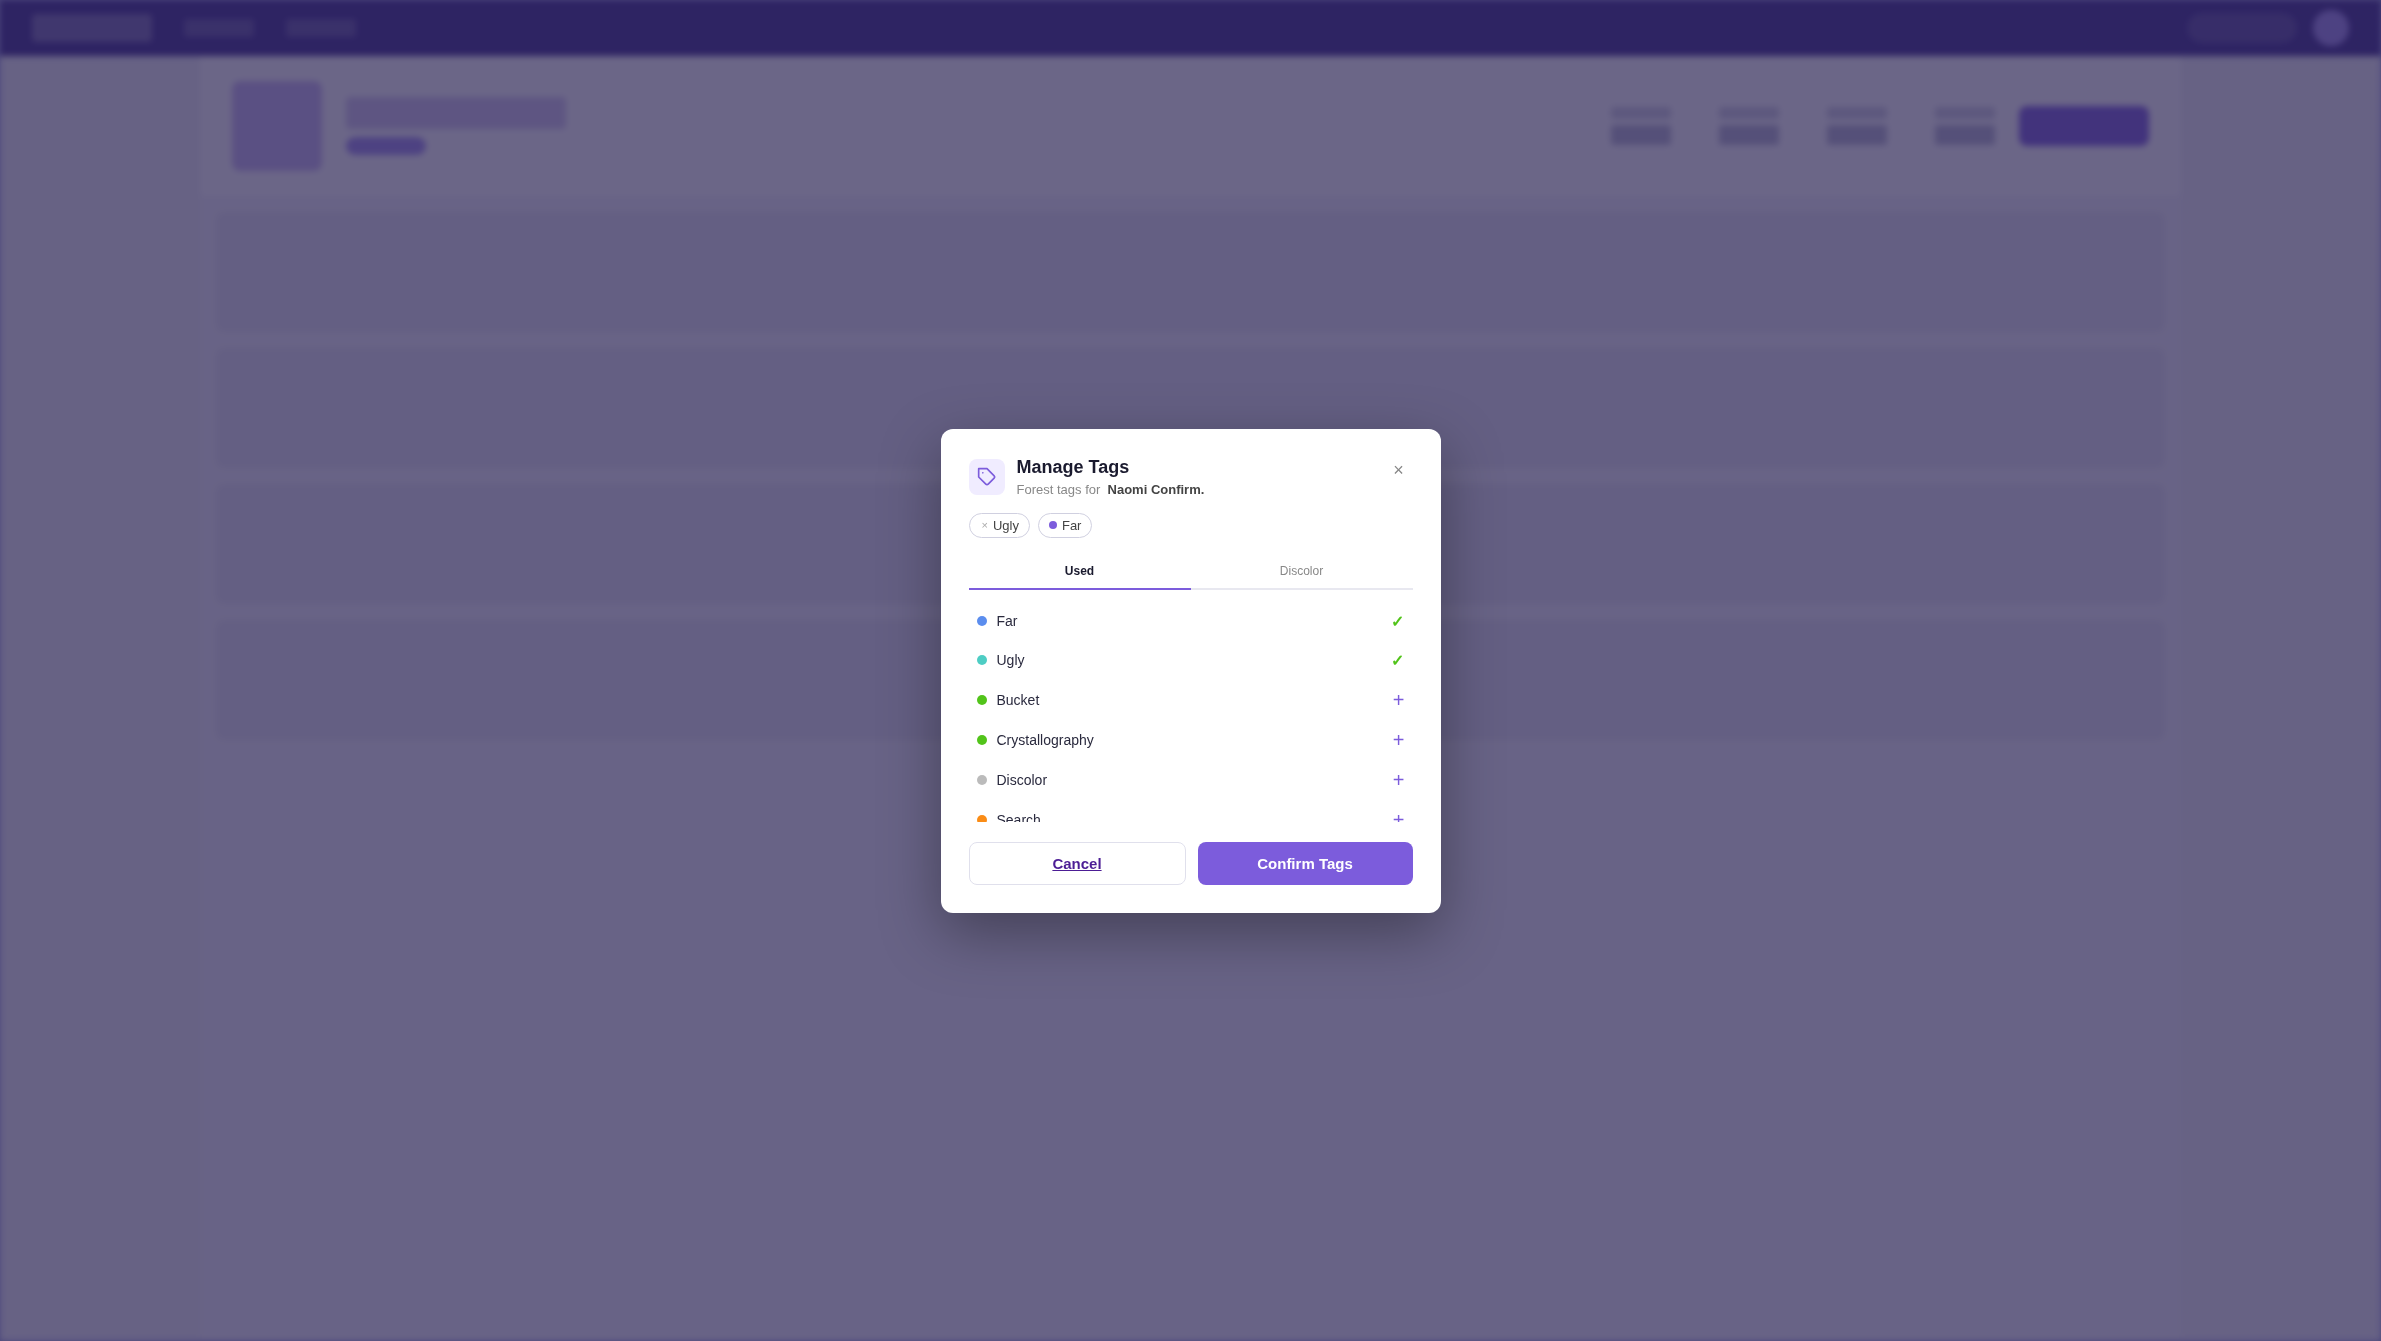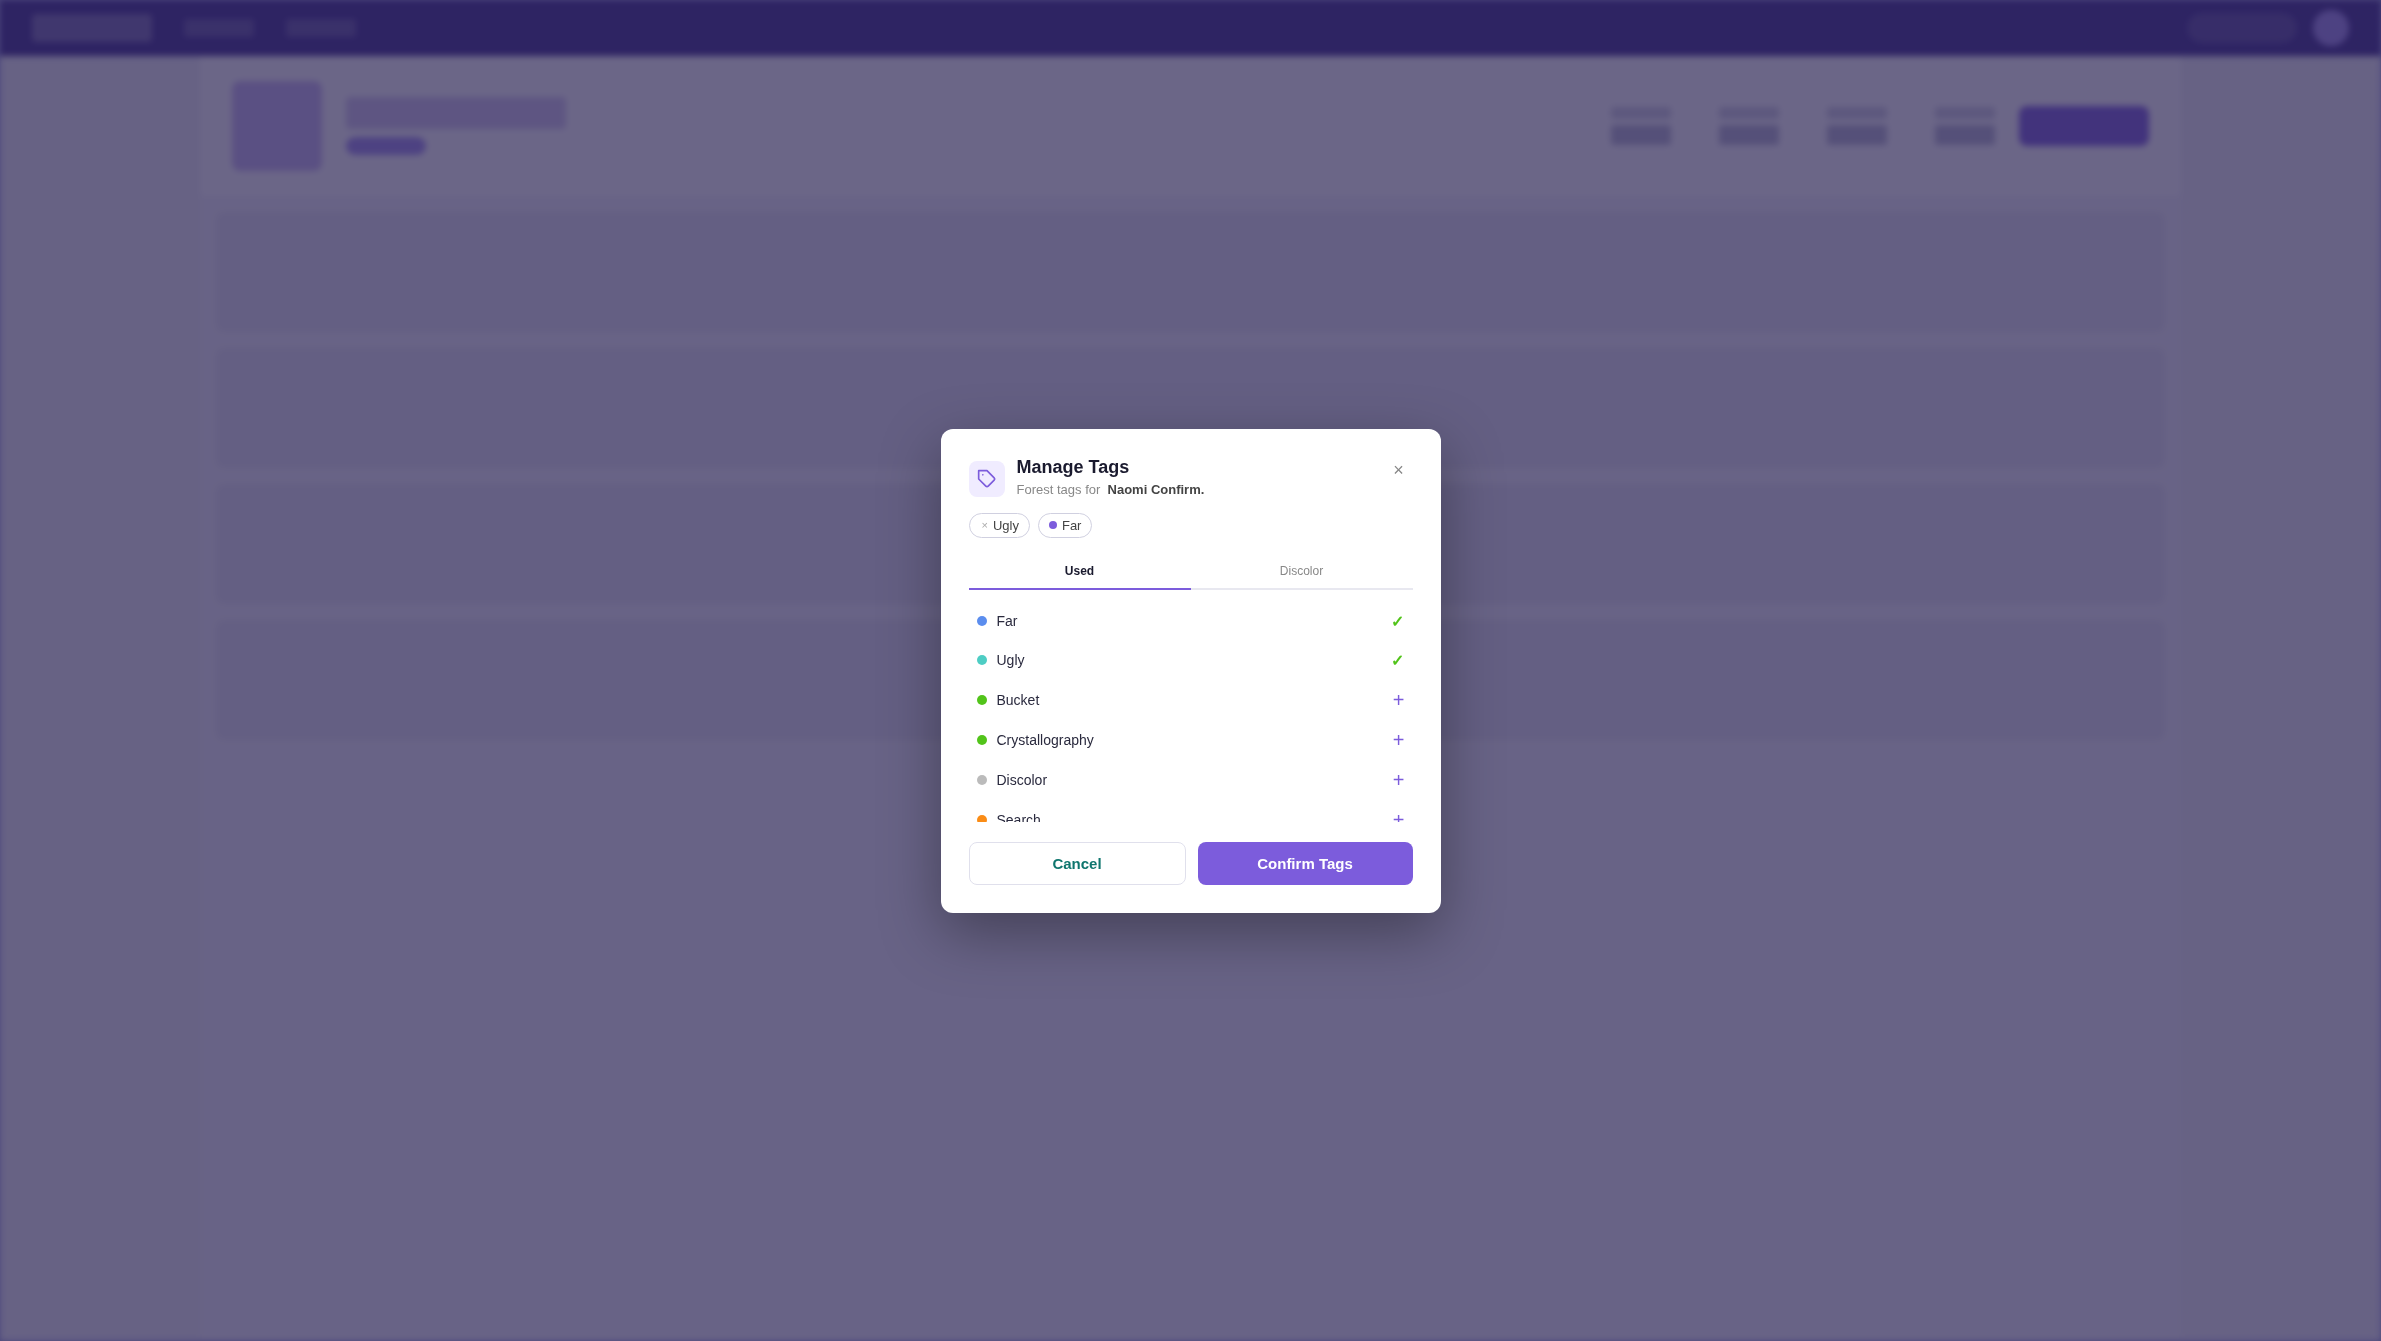--- a/index.html
+++ b/index.html
@@ -154,21 +154,21 @@
 
     .modal-header {
       display: flex;
       align-items: flex-start;
       justify-content: space-between;
       margin-bottom: 16px;
     }
     .modal-title-area {
       display: flex;
       gap: 12px;
-      align-items: flex-end;
+      align-items: center;
     }
     .modal-icon-wrap {
       width: 36px; height: 36px;
       background: #f0ecff;
       border-radius: 8px;
       display: flex;
       align-items: center;
       justify-content: center;
       flex-shrink: 0;
     }
@@ -338,22 +338,23 @@
       gap: 12px;
     }
     .btn-cancel {
       flex: 1;
       padding: 12px;
       border: 1.5px solid #e0e0ec;
       border-radius: 8px;
       background: #fff;
       font-size: 15px;
       font-weight: 600;
-      color: #0f766e;
+      color: #4c1d95;
       cursor: pointer;
+      text-decoration: underline;
     }
     .btn-confirm {
       flex: 1;
       padding: 12px;
       border: none;
       border-radius: 8px;
       background: #7c5cdc;
       font-size: 15px;
       font-weight: 600;
       color: #fff;

